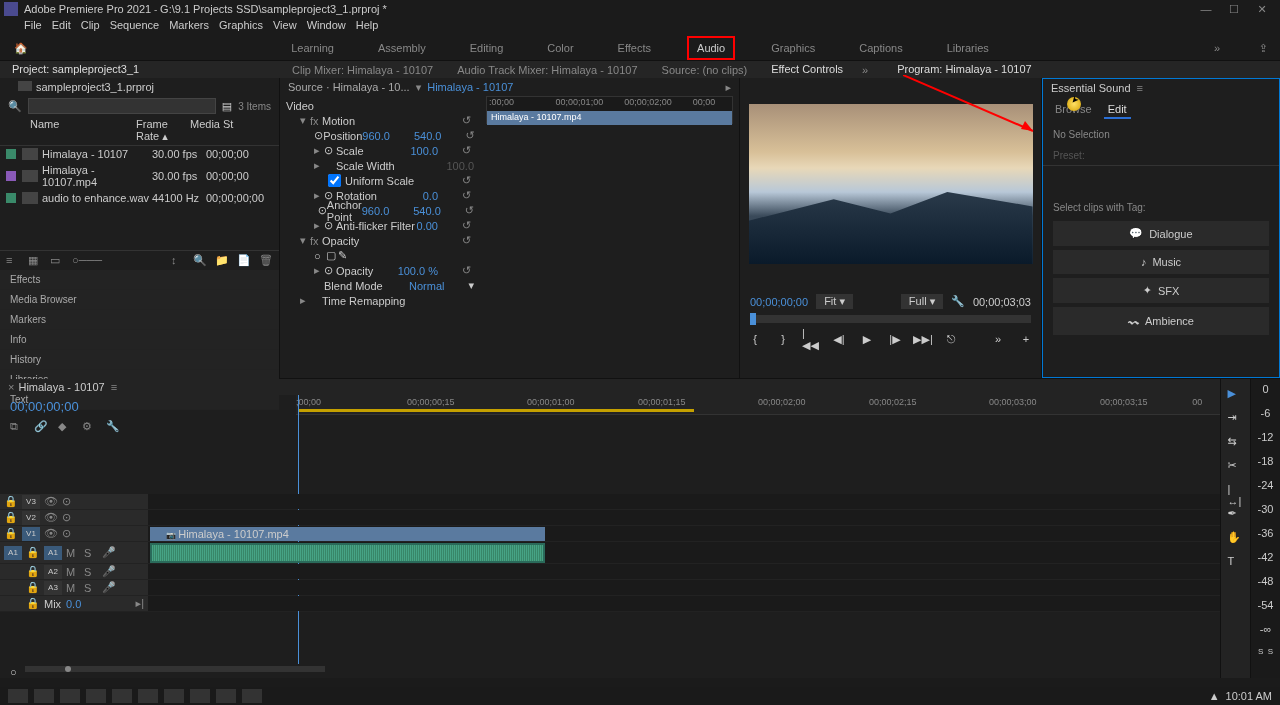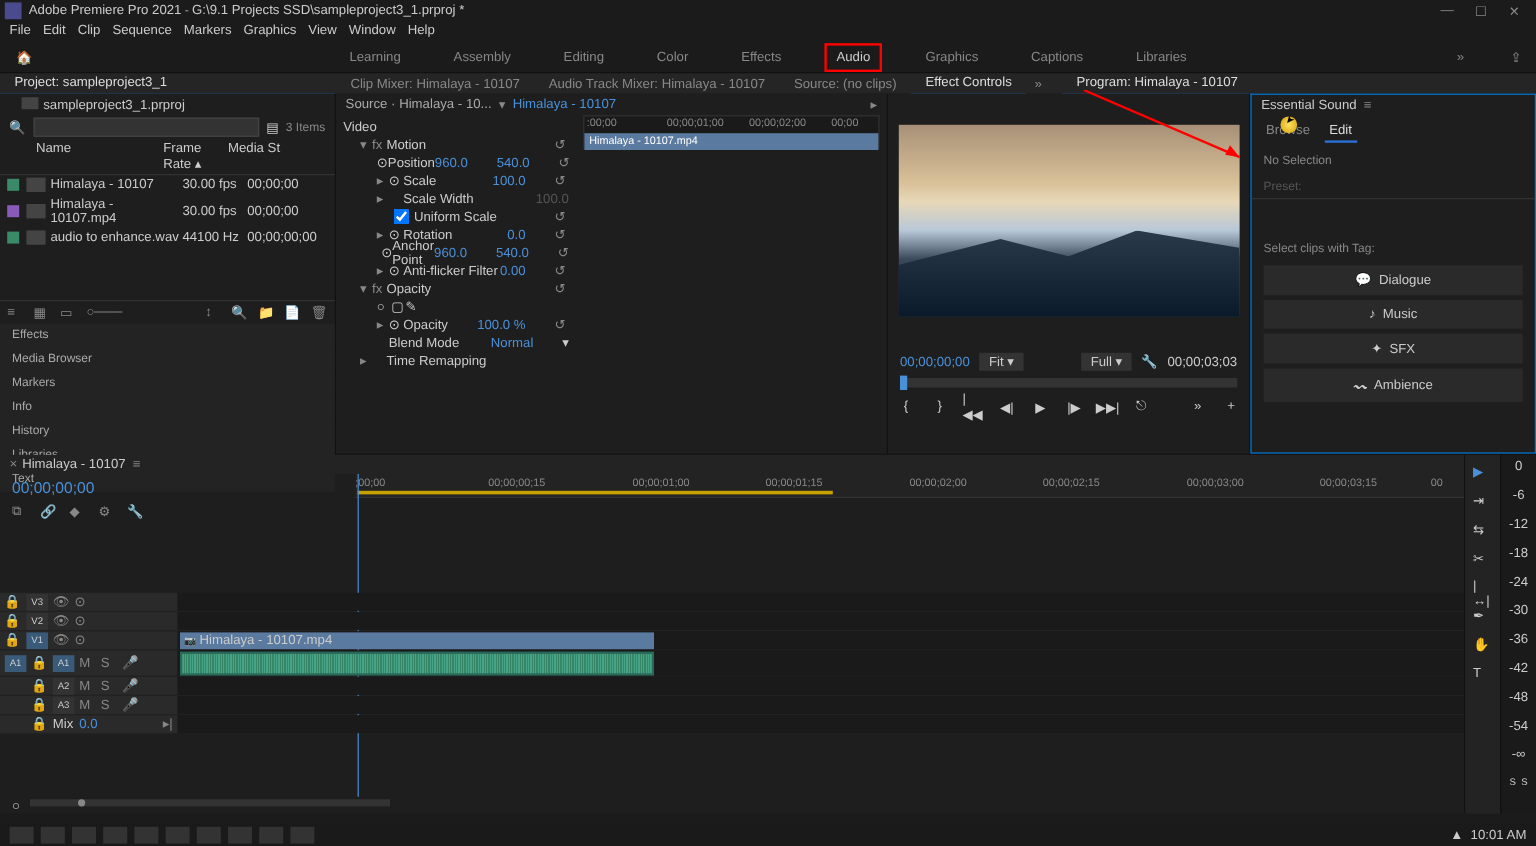--- a/index.html
+++ b/index.html
@@ -5,21 +5,21 @@
 * { margin: 0; padding: 0; box-sizing: border-box; font-family: 'Segoe UI', Tahoma, sans-serif; font-size: 11px; color: #ccc; }
 body { background: #1b1b1b; width: 1280px; height: 705px; overflow: hidden; position: relative; }
 
 
 .titlebar { height: 18px; background: #1b1b1b; display: flex; align-items: center; padding: 0 4px; }
 .titlebar .icon { width: 14px; height: 14px; background: #4a4a8f; margin-right: 6px; }
 .titlebar .title { flex: 1; color: #aaa; font-size: 10px; }
 .titlebar .winbtn { width: 28px; height: 18px; display: flex; align-items: center; justify-content: center; color: #888; }
 
 
-.menubar { height: 14px; display: flex; align-items: center; gap: 10px; padding: 0 8px; color: #bbb; font-size: 10px; }
+.menubar { height: 14px; display: flex; align-items: center; gap: 10px; padding: 0 24px; color: #bbb; font-size: 10px; }
 .menubar span { cursor: pointer; }
 
 
 .workspacebar { height: 24px; display: flex; align-items: center; justify-content: center; gap: 28px; background: #1b1b1b; position: relative; margin-top: 4px; }
 .workspacebar .home { position: absolute; left: 14px; }
 .workspacebar .ws { font-size: 11px; color: #888; cursor: pointer; padding: 4px 8px; }
 .workspacebar .ws.active { border: 2px solid red; color: #ccc; }
 .workspacebar .overflow { position: absolute; right: 60px; color: #888; }
 .workspacebar .share { position: absolute; right: 12px; color: #888; }
 
@@ -109,21 +109,21 @@
 .tl-ruler .playhead { position: absolute; top: 0; bottom: -250px; width: 1px; background: #4a90d9; left: 2px; }
 .tl-ruler .yellowbar { position: absolute; bottom: 2px; height: 3px; background: #c4a000; left: 2px; width: 396px; }
 .tl-tracks { }
 .tl-track { display: flex; height: 16px; border-bottom: 1px solid #222; }
 .tl-trackhead { width: 148px; display: flex; align-items: center; gap: 4px; padding: 0 4px; background: #2a2a2a; font-size: 9px; }
 .tl-trackhead .src { width: 18px; height: 14px; background: #3a5a7a; display: flex; align-items: center; justify-content: center; font-size: 8px; }
 .tl-trackhead .tgt { width: 18px; height: 14px; background: #333; display: flex; align-items: center; justify-content: center; font-size: 8px; }
 .tl-trackhead .tgt.on { background: #3a5a7a; }
 .tl-trackhead .icn { width: 14px; color: #888; }
 .tl-trackbody { flex: 1; position: relative; background: #1a1a1a; }
-.tl-clip-v { position: absolute; top: 1px; height: 14px; background: #5a7a9f; left: 2px; width: 395px; font-size: 8px; color: #fff; padding: 1px 4px; }
+.tl-clip-v { position: absolute; top: 1px; height: 14px; background: #5a7a9f; left: 2px; width: 395px; font-size: 8px; color: #fff; padding: 1px 16px; }
 .tl-clip-a { position: absolute; top: 1px; height: 20px; background: #2a6a5a; left: 2px; width: 395px; }
 .tl-clip-a .wave { position: absolute; inset: 2px; background: repeating-linear-gradient(90deg, #4aaa8a 0 1px, transparent 1px 2px), linear-gradient(#3a8a6a, #3a8a6a); opacity: 0.9; }
 
 
 .tool-strip { width: 30px; background: #232323; display: flex; flex-direction: column; align-items: center; gap: 8px; padding-top: 8px; border-left: 1px solid #111; }
 .tool-strip .tic { width: 16px; height: 16px; color: #ccc; }
 .tool-strip .tic.active { color: #4a90d9; }
 .meters { width: 30px; background: #1a1a1a; display: flex; flex-direction: column; align-items: center; padding: 4px 2px; gap: 4px; font-size: 8px; color: #666; border-left: 1px solid #111; }
 .meters .mval { height: 20px; }
 

